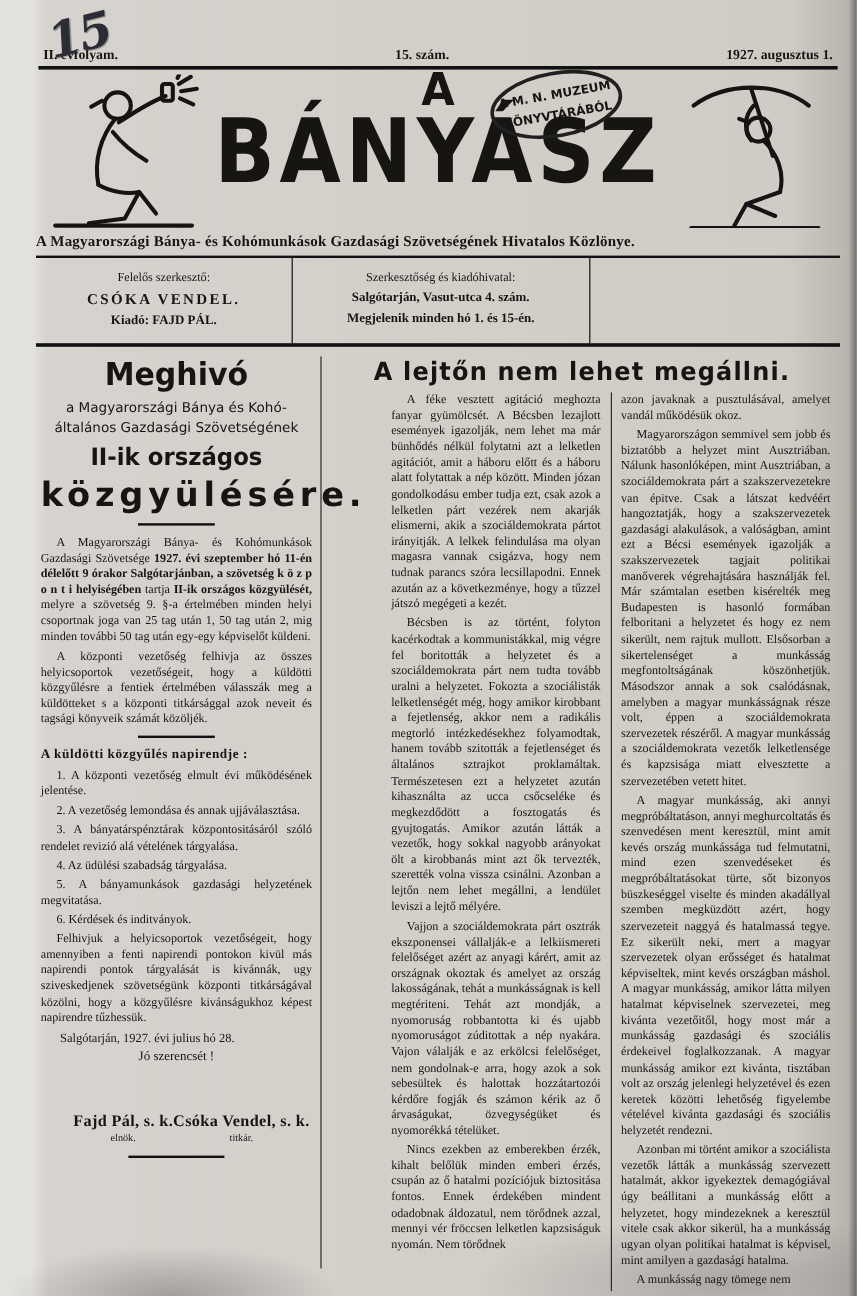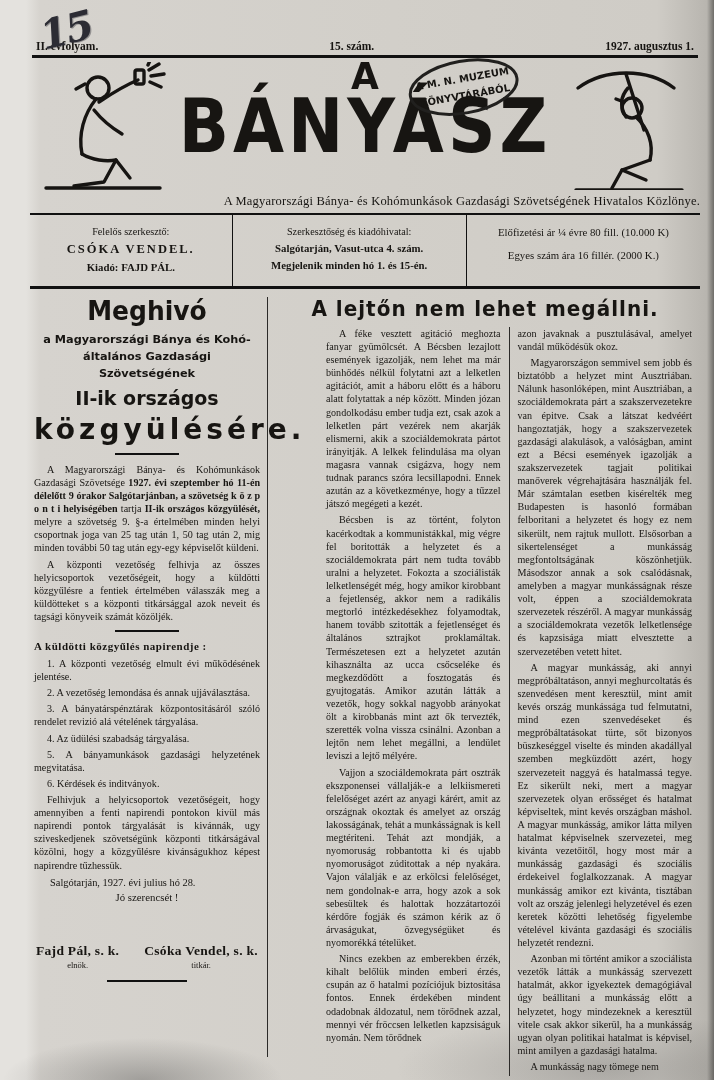--- a/index.html
+++ b/index.html
@@ -39,21 +39,21 @@
     font-family:"DejaVu Sans", sans-serif;font-weight:900;font-size:36px;
     line-height:.9;letter-spacing:0;transform:scaleY(1.05);
   }
   .mast-title{
     font-family:"DejaVu Sans", sans-serif;font-weight:900;font-size:66px;
     line-height:1;letter-spacing:4px;transform:scaleY(1.12);margin-top:2px;
     white-space:nowrap;
   }
   .stamp{position:absolute;left:56%;top:-6px;transform:rotate(-10deg);}
   .subtitle{
-    text-align:right;font-weight:normal;font-size:12.5px;letter-spacing:.2px;
+    text-align:left;font-weight:bold;font-size:12.5px;letter-spacing:.2px;
     padding:6px 0 4px 0;font-family:"Liberation Serif", serif;
   }
 
   
   .info-row{display:flex;border-top:2px solid #111;border-bottom:3px solid #111;}
   .info-box{padding:9px 6px 10px 6px;text-align:center;font-size:10.8px;line-height:1.55;}
   .info-box.b1{width:30%;border-right:1px solid #111;}
   .info-box.b2{width:35%;border-right:1px solid #111;}
   .info-box.b3{width:35%;}
   .sm{font-size:10.2px;}
@@ -72,29 +72,29 @@
   }
   .two-cols{display:flex;flex:1;margin-left:48px;}
   .mcol{flex:1;padding:0 8px;}
   .mcol.first{border-right:1px solid #2b2a28;}
 
   p.body{font-size:10.1px;line-height:1.3;text-align:justify;text-indent:13px;margin:0 0 3px 0;}
   p.body.noind{text-indent:0;}
   .bseg{font-weight:bold;}
 
   .invite-title{font-family:"DejaVu Sans", sans-serif;font-weight:900;font-size:25px;text-align:center;margin:0;transform:scaleY(1.05);}
-  .invite-sub{font-family:"DejaVu Sans", sans-serif;font-weight:bold;font-size:11.3px;text-align:center;line-height:1.5;margin:6px 0 2px 0;}
+  .invite-sub{font-family:"DejaVu Sans", sans-serif;font-weight:normal;font-size:11.3px;text-align:center;line-height:1.5;margin:6px 0 2px 0;}
   .invite-org{font-family:"DejaVu Sans", sans-serif;font-weight:900;font-size:19px;text-align:center;margin:4px 0 2px 0;transform:scaleY(1.05);}
   .invite-big{font-family:"DejaVu Sans", sans-serif;font-weight:bold;font-size:28px;letter-spacing:4px;text-align:center;margin:4px 0 2px 0;}
   .divider{width:64px;height:2px;background:#111;margin:7px auto 8px auto;}
   .divider.small{width:80px;margin-top:10px;}
   .agenda-title{font-weight:bold;font-size:11px;letter-spacing:.5px;margin:2px 0 5px 0;}
   .dateline{font-size:10.4px;text-indent:16px;margin:5px 0 3px 0;}
   .greeting{text-align:center;font-size:10.8px;margin:1px 0 6px 0;}
-  .sig-row{display:flex;justify-content:space-between;padding:0 2px;font-family:"Liberation Serif", serif;margin-top:40px;}
+  .sig-row{display:flex;justify-content:flex-end;padding:0 2px;font-family:"Liberation Serif", serif;margin-top:40px;}
   .sig{text-align:center;}
   .sig-name{font-weight:bold;font-size:13.5px;letter-spacing:.3px;}
   .sig-role{font-size:8.5px;margin-top:1px;}
   svg text{fill:#171512;}
 </style>
 </head>
 <body>
 
 <div class="page">
 
@@ -156,24 +156,20 @@
       <div class="info-box b1">
         <div class="sm">Felelős szerkesztő:</div>
         <div class="caps">CSÓKA VENDEL.</div>
         <div class="bold">Kiadó: FAJD PÁL.</div>
       </div>
       <div class="info-box b2">
         <div class="sm">Szerkesztőség és kiadóhivatal:</div>
         <div class="bold">Salgótarján, Vasut-utca 4. szám.</div>
         <div class="bold">Megjelenik minden hó 1. és 15-én.</div>
       </div>
-      <div class="info-box b3">
-        <div>Előfizetési ár ¼ évre 80 fill. (10.000 K)</div>
-        <div style="margin-top:6px">Egyes szám ára 16 fillér. (2000 K.)</div>
-      </div>
     </div>
 
     <div class="main">
 
       <div class="col-left">
         <h2 class="invite-title">Meghivó</h2>
         <div class="invite-sub">
           <span>a Magyarországi Bánya és Kohó-</span><br>
           <span>általános Gazdasági Szövetségének</span>
         </div>

